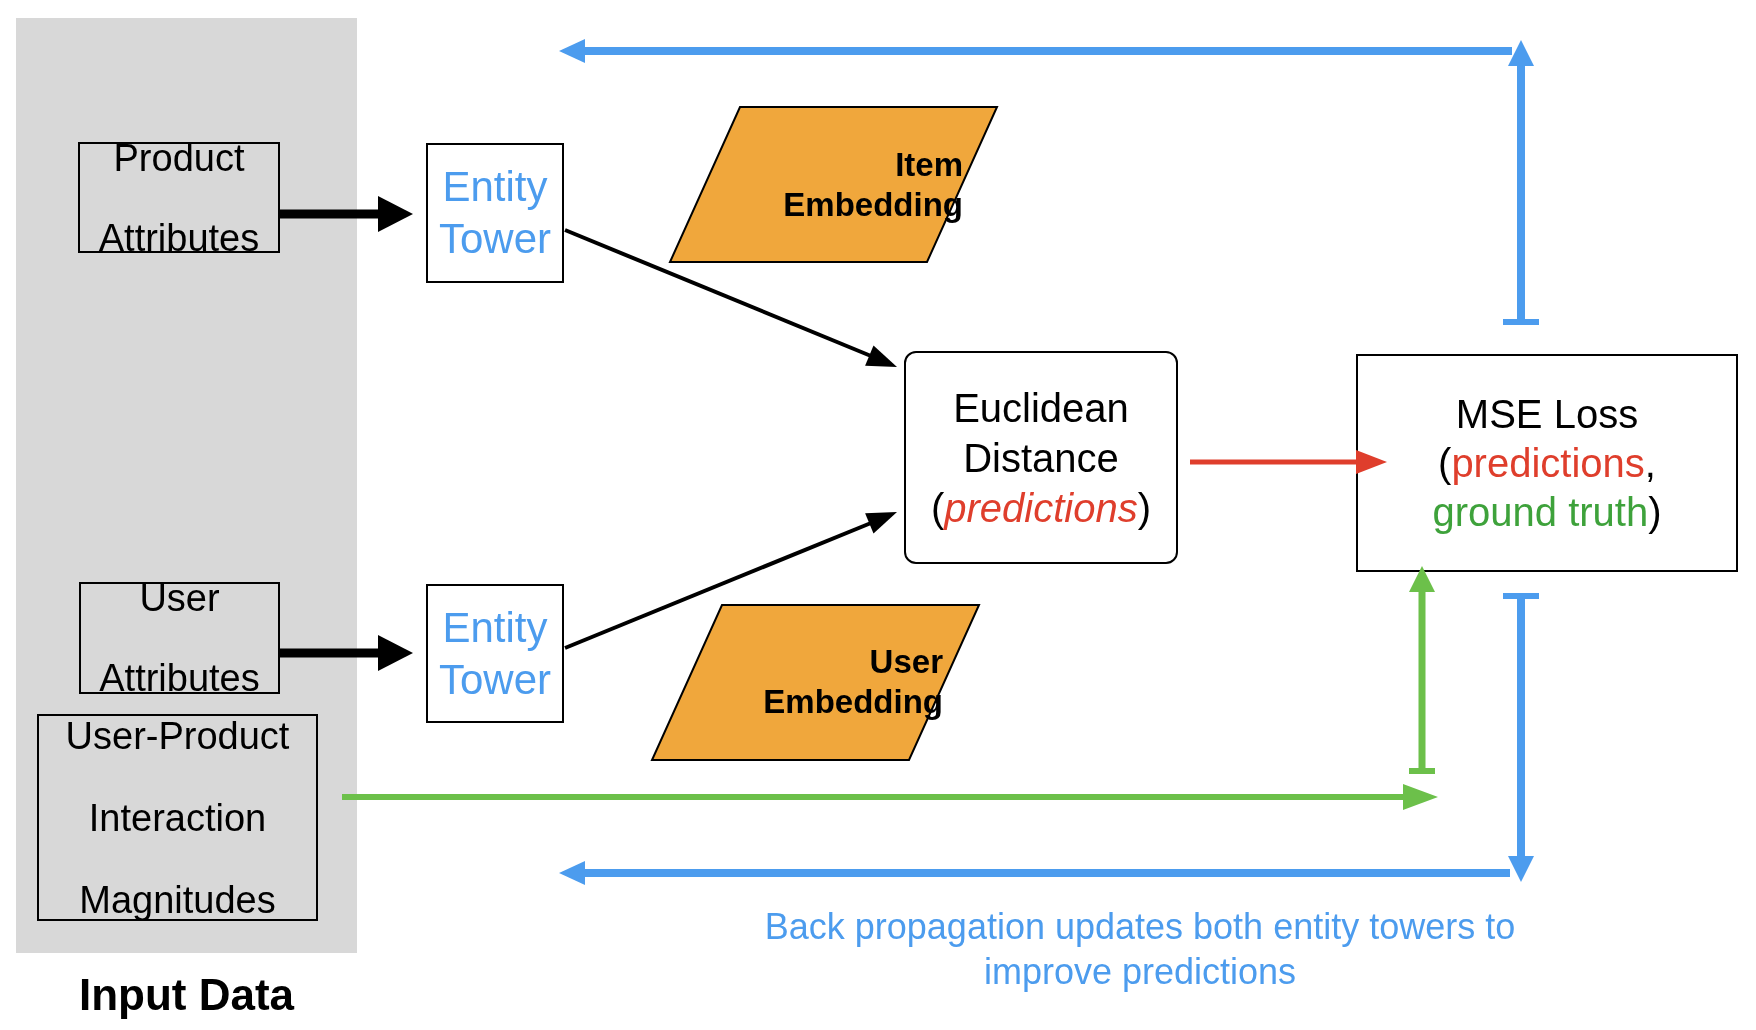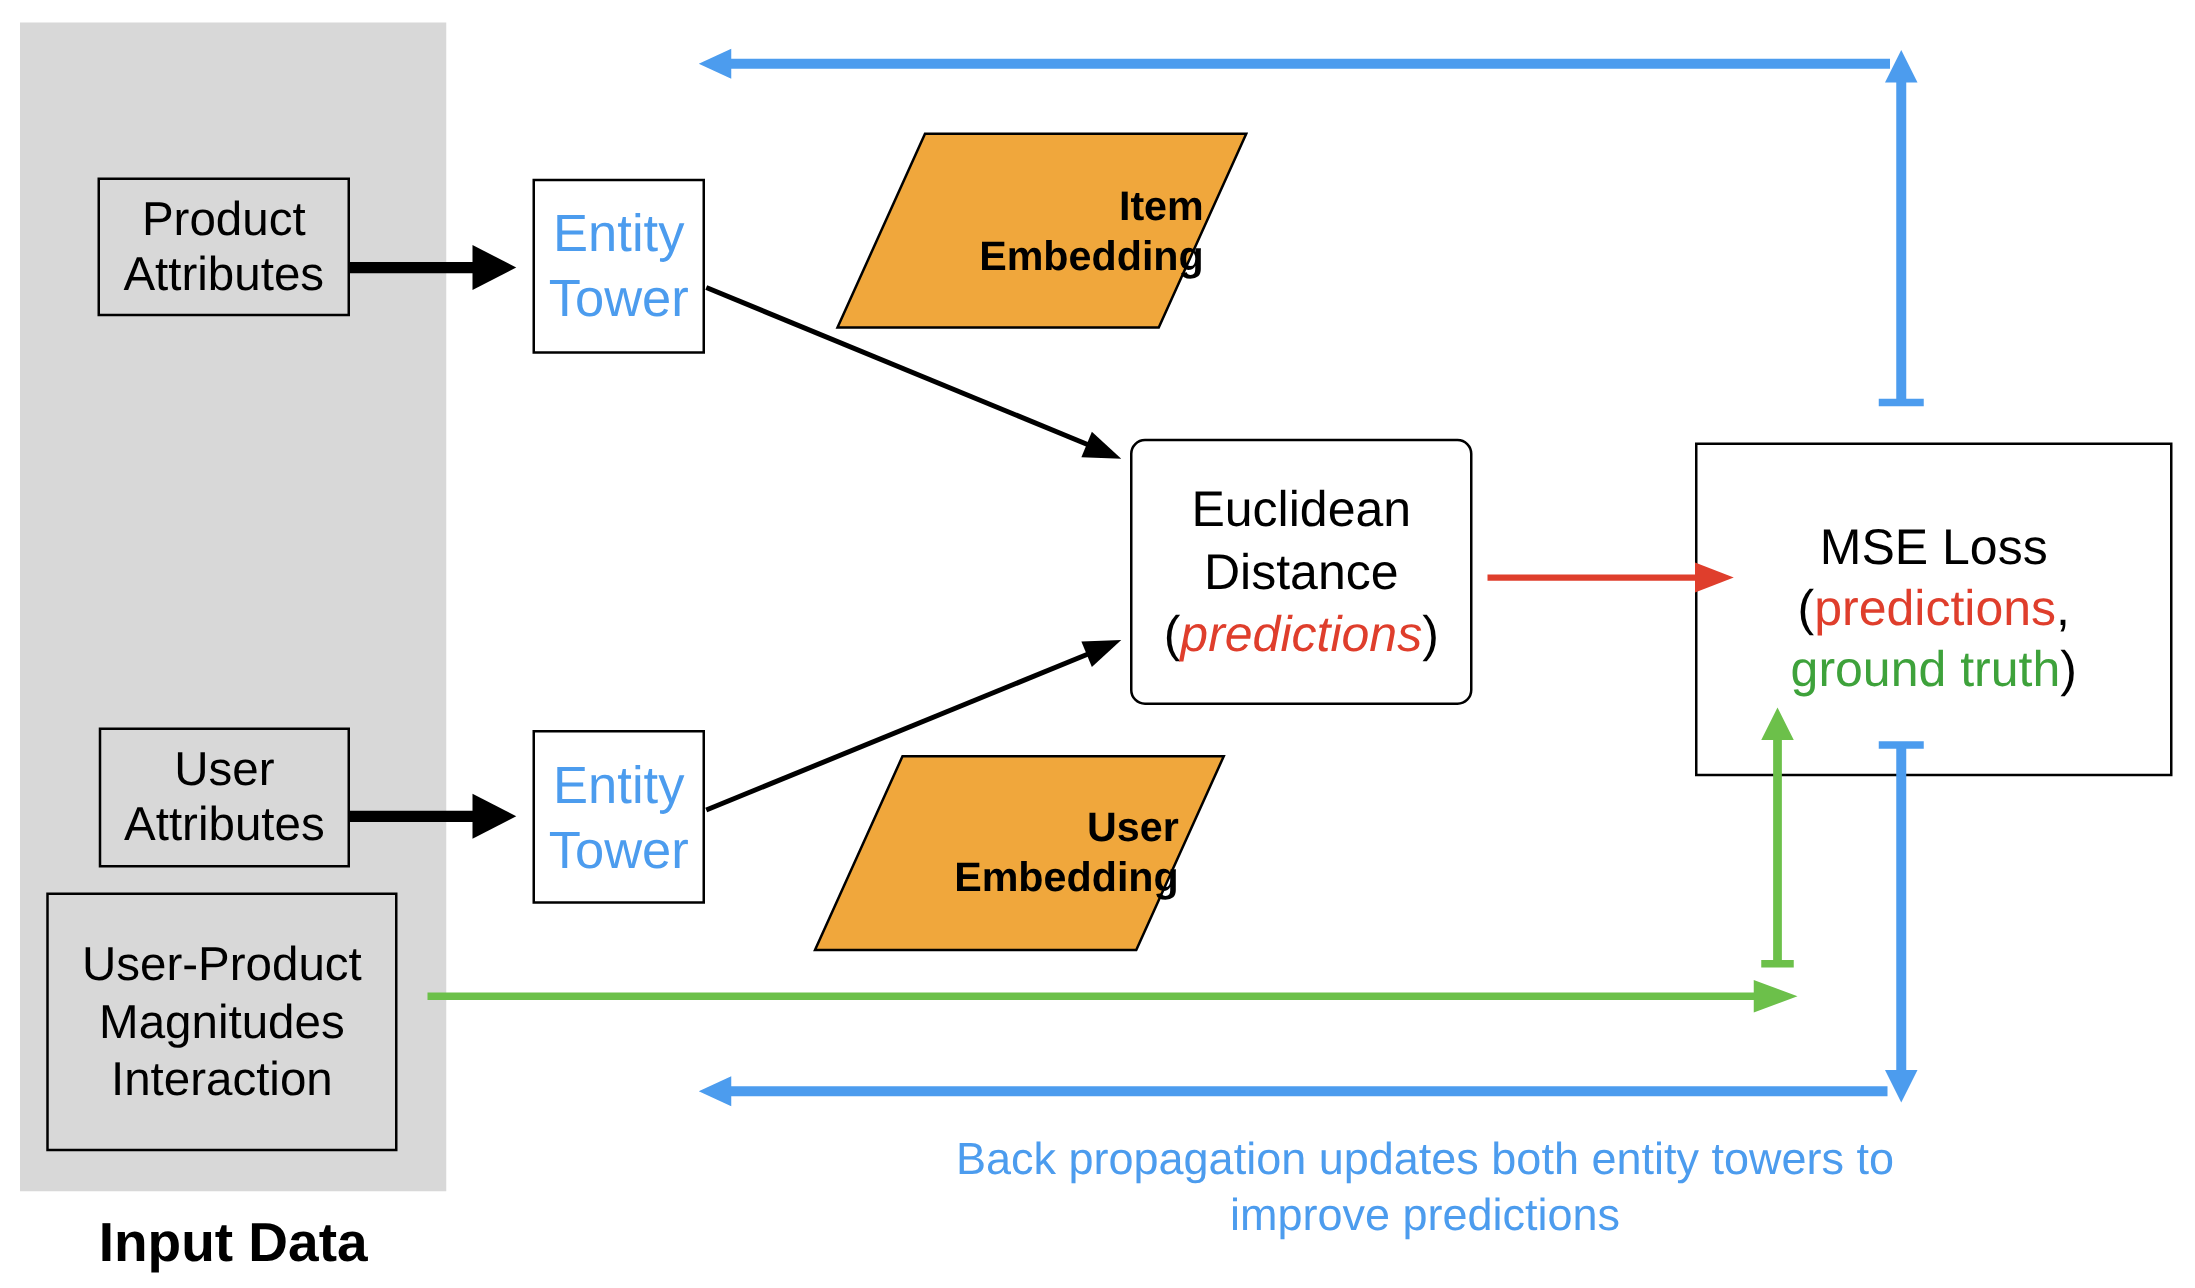--- a/index.html
+++ b/index.html
@@ -21,30 +21,30 @@
   .stroke-red{stroke:var(--red);} .fill-red{fill:var(--red);}
   .stroke-black{stroke:var(--black);} .fill-black{fill:var(--black);}
   .shape-orange{fill:var(--orange);stroke:var(--black);stroke-width:2px;}
 
   .box{
     position:absolute;box-sizing:border-box;border:2px solid #000;
     display:flex;flex-direction:column;justify-content:center;align-items:center;
     text-align:center;z-index:2;color:#000;
   }
   .box .ln{display:block;white-space:nowrap;}
-  .gray-box{background:var(--gray-panel);}
+  .gray-box{background:var(--gray-panel);gap:36px;}
   .white-box{background:#ffffff;}
 
   .product-box{left:78px;top:142px;width:202px;height:111px;font-size:38px;line-height:44px;}
   .user-box{left:79px;top:582px;width:201px;height:112px;font-size:38px;line-height:44px;}
   .interaction-box{left:37px;top:714px;width:281px;height:207px;font-size:38px;line-height:46px;}
   .tower-top{left:426px;top:143px;width:138px;height:140px;font-size:42px;line-height:52px;color:var(--blue);}
   .tower-bottom{left:426px;top:584px;width:138px;height:139px;font-size:42px;line-height:52px;color:var(--blue);}
   .euclidean-box{left:904px;top:351px;width:274px;height:213px;font-size:40px;line-height:50px;border-radius:12px;}
-  .mse-box{left:1356px;top:354px;width:382px;height:267px;font-size:40px;line-height:49px;}
+  .mse-box{left:1356px;top:354px;width:382px;height:218px;font-size:40px;line-height:49px;}
 
   .embed-label{
     position:absolute;z-index:4;text-align:right;font-weight:bold;
     font-size:33px;line-height:40px;color:#000;
   }
   .item-embed-label{left:707px;top:145px;width:256px;}
   .user-embed-label{left:687px;top:642px;width:256px;}
 
   .caption{
     position:absolute;left:700px;top:904px;width:880px;z-index:4;
@@ -128,22 +128,22 @@
     <span class="ln">Attributes</span>
   </div>
 
   <div class="box gray-box user-box">
     <span class="ln">User</span>
     <span class="ln">Attributes</span>
   </div>
 
   <div class="box gray-box interaction-box">
     <span class="ln">User-Product</span>
+    <span class="ln">Interaction</span>
     <span class="ln">Magnitudes</span>
-    <span class="ln">Interaction</span>
   </div>
 
   <div class="box white-box tower-top">
     <span class="ln">Entity</span>
     <span class="ln">Tower</span>
   </div>
 
   <div class="box white-box tower-bottom">
     <span class="ln">Entity</span>
     <span class="ln">Tower</span>

